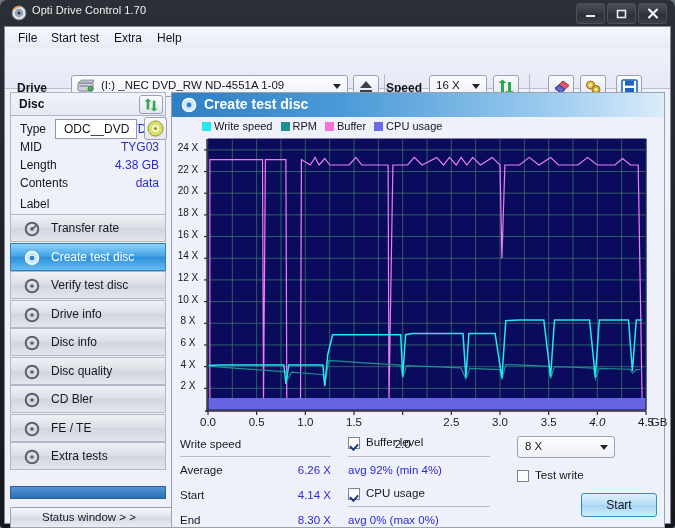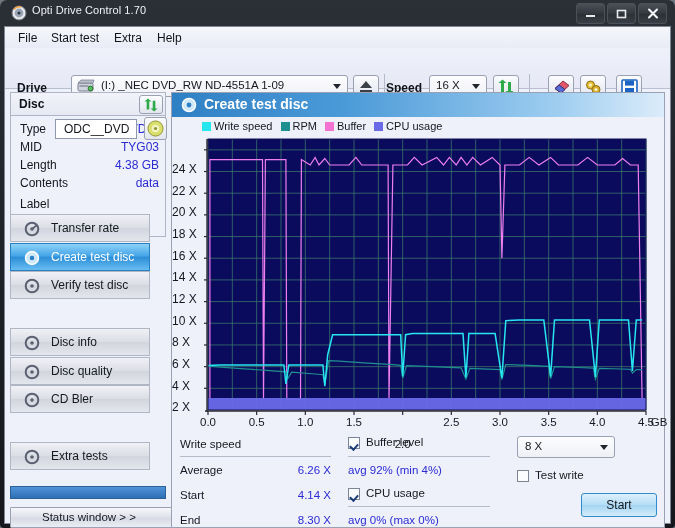--- a/index.html
+++ b/index.html
@@ -53,21 +53,21 @@
   .disc-head .t{position:absolute;left:8px;top:4px;font-size:12px;font-weight:bold;color:#0f1319;}
   .disc-rows{position:absolute;left:5px;top:89px;width:156px;height:121px;
     background:#eef0fa;border:1px solid #aeb5c6;border-top:none;box-sizing:border-box;}
   .drow{position:absolute;left:0;width:156px;height:19px;}
   .drow .k{position:absolute;left:9px;top:1px;font-size:12px;color:#15181e;}
   .drow .v{position:absolute;right:8px;top:1px;font-size:12px;color:#2b2bd2;}
   .label-input{position:absolute;left:50px;top:92px;width:82px;height:20px;
     background:#fff;border:1px solid #9098ab;box-sizing:border-box;}
   .label-input .txt{position:absolute;left:8px;top:2px;font-size:12px;color:#15181e;}
 
-  .navbtn{position:absolute;left:5px;width:140px;height:28px;box-sizing:border-box;
+  .navbtn{position:absolute;left:5px;width:156px;height:28px;box-sizing:border-box;
     background:linear-gradient(180deg,#f0f1f6 0%,#dcdee6 48%,#d2d5de 52%,#e4e6ed 100%);
     border:1px solid #b0b6c4;}
   .navbtn.sel{background:linear-gradient(180deg,#8fd2f8 0%,#46a6e8 45%,#2e8fd8 52%,#67bdf2 100%);
     border:1px solid #2a7fc0;}
   .navbtn .t{position:absolute;left:40px;top:6px;font-size:12px;color:#14181f;}
   .navbtn.sel .t{color:#fff;}
   .navbtn .ic{position:absolute;left:13px;top:6px;width:16px;height:16px;}
 
   .blue-strip{position:absolute;left:5px;top:459px;width:156px;height:13px;
     background:linear-gradient(180deg,#4f94d6 0%,#2f6fb5 100%);border:1px solid #2b6098;box-sizing:border-box;}
@@ -82,21 +82,21 @@
   .panel-title{position:absolute;left:0;top:0;width:492px;height:24px;
     background:linear-gradient(90deg,#2f7fc4 0%,#4b9ad8 35%,#9ecdf0 78%,#dcecfa 100%);}
   .panel-title .t{position:absolute;left:32px;top:3px;font-size:14px;font-weight:bold;color:#ffffff;}
   .panel-title .ic{position:absolute;left:9px;top:4px;width:16px;height:16px;}
 
   .legend{position:absolute;left:30px;top:26px;height:14px;display:flex;align-items:center;gap:4px;font-size:11px;color:#15181e;}
   .legend .sw{width:9px;height:9px;display:inline-block;}
   .legend .gp{display:flex;align-items:center;gap:3px;margin-right:4px;}
 
   .plot-wrap{position:absolute;left:0;top:40px;width:492px;height:350px;}
-  .ylab{position:absolute;right:0;font-size:12px;color:#15181e;text-align:left;white-space:nowrap;margin-top:20px;}
+  .ylab{position:absolute;right:0;font-size:10px;color:#15181e;text-align:center;white-space:nowrap;}
   .xlab{position:absolute;font-size:11.5px;color:#15181e;text-align:center;white-space:nowrap;}
 
   
   .sec-title{position:absolute;font-size:11.5px;color:#15181e;}
   .rule{position:absolute;height:1px;background:#b6bbc9;}
   .skey{position:absolute;font-size:11.5px;color:#15181e;}
   .sval{position:absolute;font-size:11.5px;color:#2b2bd2;text-align:right;}
   .cbx{position:absolute;width:12px;height:12px;background:#fbfcfe;
     border:1px solid #7d8496;box-sizing:border-box;}
   .cbx.on:after{content:"";position:absolute;left:2px;top:4px;width:4px;height:6px;
@@ -277,40 +277,54 @@
           </svg></span>
       <span class="t">Create test disc</span>
     </div>
     <div class="navbtn" style="top:244px">
       <span class="ic"><svg width="16" height="16" viewBox="0 0 16 16">
             <circle cx="8" cy="8" r="6.3" fill="none" stroke="#5a6070" stroke-width="2"></circle>
             <circle cx="8" cy="8" r="1.8" fill="#5a6070"></circle>
           </svg></span>
       <span class="t">Verify test disc</span>
     </div>
+    <div class="navbtn" style="top:273px">
+      <span class="ic"><svg width="16" height="16" viewBox="0 0 16 16">
+            <circle cx="8" cy="8" r="6.3" fill="none" stroke="#5a6070" stroke-width="2"></circle>
+            <circle cx="8" cy="8" r="1.8" fill="#5a6070"></circle>
+          </svg></span>
+      <span class="t">Drive info</span>
+    </div>
     <div class="navbtn" style="top:301px">
       <span class="ic"><svg width="16" height="16" viewBox="0 0 16 16">
             <circle cx="8" cy="8" r="6.3" fill="none" stroke="#5a6070" stroke-width="2"></circle>
             <circle cx="8" cy="8" r="1.8" fill="#5a6070"></circle>
           </svg></span>
       <span class="t">Disc info</span>
     </div>
     <div class="navbtn" style="top:330px">
       <span class="ic"><svg width="16" height="16" viewBox="0 0 16 16">
             <circle cx="8" cy="8" r="6.3" fill="none" stroke="#5a6070" stroke-width="2"></circle>
             <circle cx="8" cy="8" r="1.8" fill="#5a6070"></circle>
           </svg></span>
       <span class="t">Disc quality</span>
     </div>
     <div class="navbtn" style="top:358px">
       <span class="ic"><svg width="16" height="16" viewBox="0 0 16 16">
             <circle cx="8" cy="8" r="6.3" fill="none" stroke="#5a6070" stroke-width="2"></circle>
             <circle cx="8" cy="8" r="1.8" fill="#5a6070"></circle>
           </svg></span>
       <span class="t">CD Bler</span>
+    </div>
+    <div class="navbtn" style="top:387px">
+      <span class="ic"><svg width="16" height="16" viewBox="0 0 16 16">
+            <circle cx="8" cy="8" r="6.3" fill="none" stroke="#5a6070" stroke-width="2"></circle>
+            <circle cx="8" cy="8" r="1.8" fill="#5a6070"></circle>
+          </svg></span>
+      <span class="t">FE / TE</span>
     </div>
     <div class="navbtn" style="top:415px">
       <span class="ic"><svg width="16" height="16" viewBox="0 0 16 16">
             <circle cx="8" cy="8" r="6.3" fill="none" stroke="#5a6070" stroke-width="2"></circle>
             <circle cx="8" cy="8" r="1.8" fill="#5a6070"></circle>
           </svg></span>
       <span class="t">Extra tests</span>
     </div>
 
     <div class="blue-strip"></div>
@@ -366,21 +380,21 @@
           </div>
         <div id="xlabels">
             <div class="xlab" style="left: 18px; top: 283px; width: 36px;">0.0</div>
             <div class="xlab" style="left: 66.6667px; top: 283px; width: 36px;">0.5</div>
             <div class="xlab" style="left: 115.333px; top: 283px; width: 36px;">1.0</div>
             <div class="xlab" style="left: 164px; top: 283px; width: 36px;">1.5</div>
             <div class="xlab" style="left: 212.667px; top: 266px; width: 36px; margin-top: 39px;">2.0</div>
             <div class="xlab" style="left: 261.333px; top: 283px; width: 36px;">2.5</div>
             <div class="xlab" style="left: 310px; top: 283px; width: 36px;">3.0</div>
             <div class="xlab" style="left: 358.667px; top: 283px; width: 36px;">3.5</div>
-            <div class="xlab" style="left: 407.333px; top: 283px; width: 36px;">4.0</div>
+            <div class="xlab" style="left: 407.333px; top: 283px; width: 36px; font-style: italic;">4.0</div>
             <div class="xlab" style="left: 456px; top: 283px; width: 36px;">4.5</div>
             <div class="xlab" style="left: 476px; top: 283px; width: 22px;">GB</div>
           </div>
         <svg id="plot" width="492" height="350">
             <rect x="36" y="6" width="438" height="271" fill="#0b0b5e"></rect>
             <line x1="36" y1="6" x2="36" y2="277" stroke="#3a7a6a" stroke-width="1" opacity="0.75"></line>
             <line x1="60.33333333333333" y1="6" x2="60.33333333333333" y2="277" stroke="#3a7a6a" stroke-width="1" opacity="0.75"></line>
             <line x1="84.66666666666666" y1="6" x2="84.66666666666666" y2="277" stroke="#3a7a6a" stroke-width="1" opacity="0.75"></line>
             <line x1="109" y1="6" x2="109" y2="277" stroke="#3a7a6a" stroke-width="1" opacity="0.75"></line>
             <line x1="133.33333333333331" y1="6" x2="133.33333333333331" y2="277" stroke="#3a7a6a" stroke-width="1" opacity="0.75"></line>

